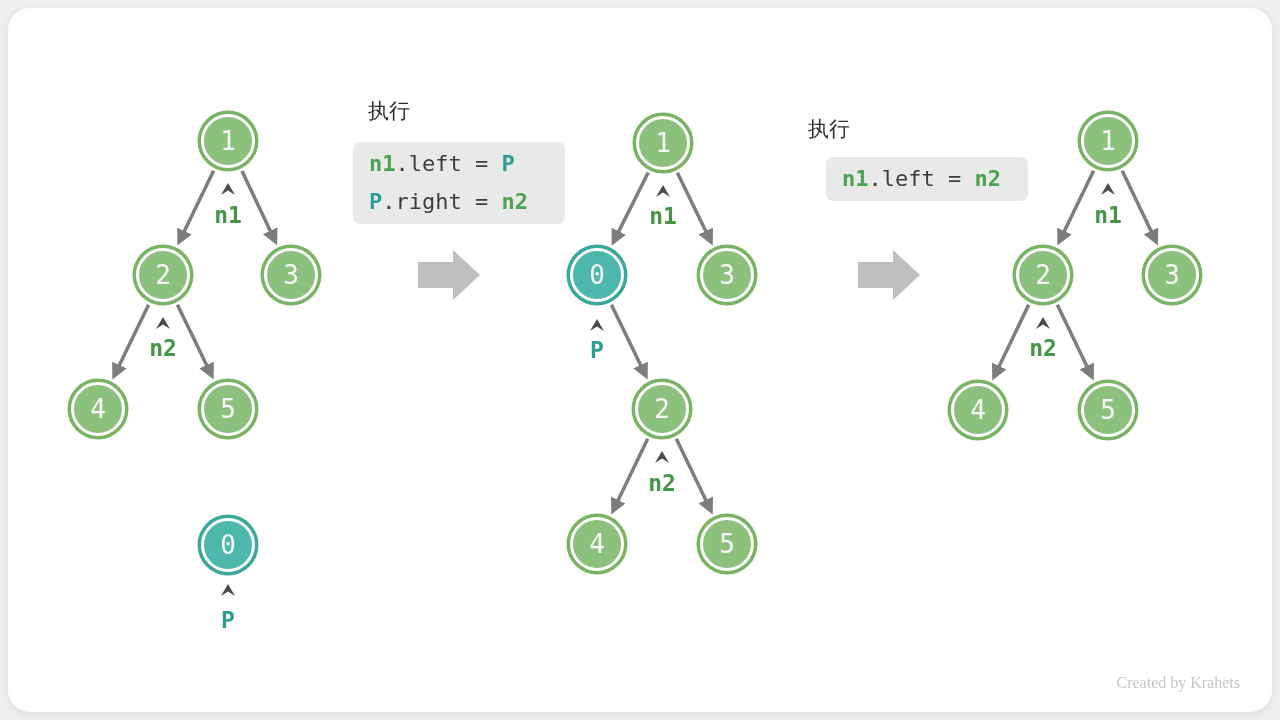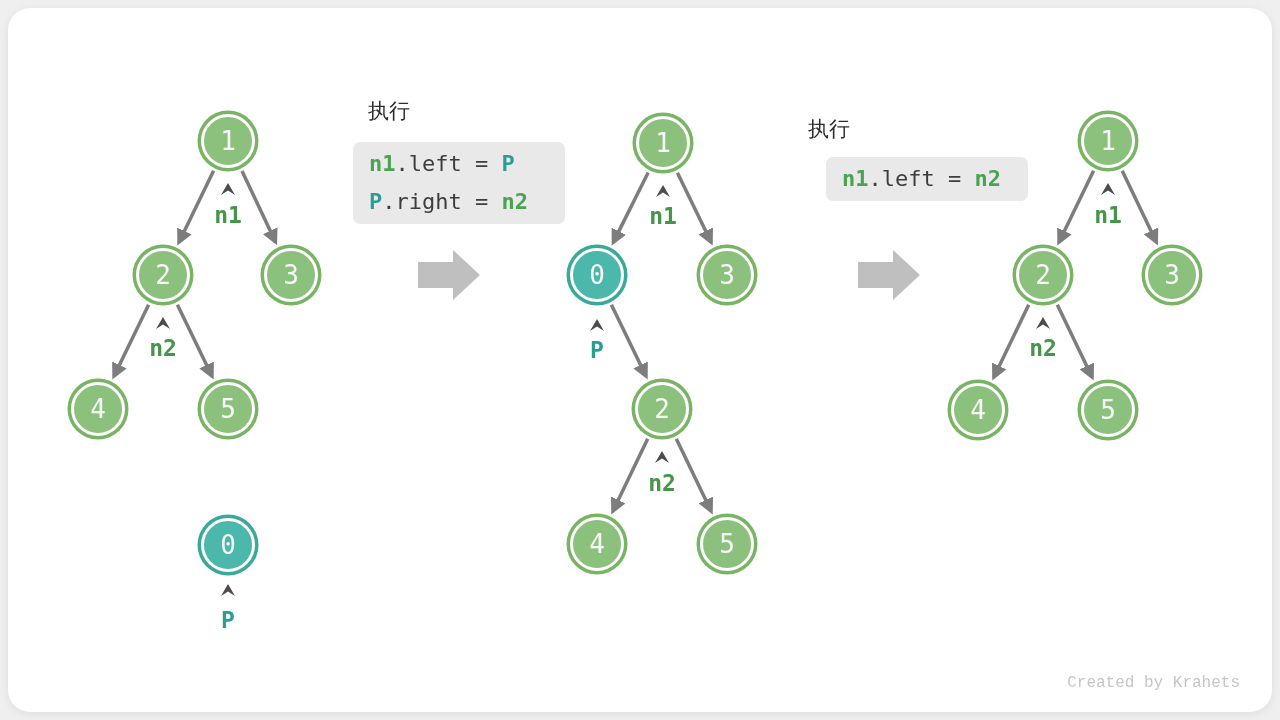--- a/index.html
+++ b/index.html
@@ -47,21 +47,21 @@
     font-family:"DejaVu Sans Mono","Liberation Mono",monospace;
     font-size:22px; line-height:38px; color:#3d3d3d;
   }
   .code-line { white-space:pre; }
   .tok-green { color:#4aa351; font-weight:bold; }
   .tok-teal  { color:#2c9d95; font-weight:bold; }
   .tok-plain { color:#3d3d3d; }
 
   .watermark {
     position:absolute; right:40px; top:674px;
-    font-family:Liberation Mono, monospace;
+    font-family:Liberation Serif, serif;
     font-size:16px; color:#c6c6c6;
   }
 </style>
 </head>
 <body>
 
 <div class="stage">
   <div class="card"></div>
 
   <svg class="layer" width="1280" height="720">

